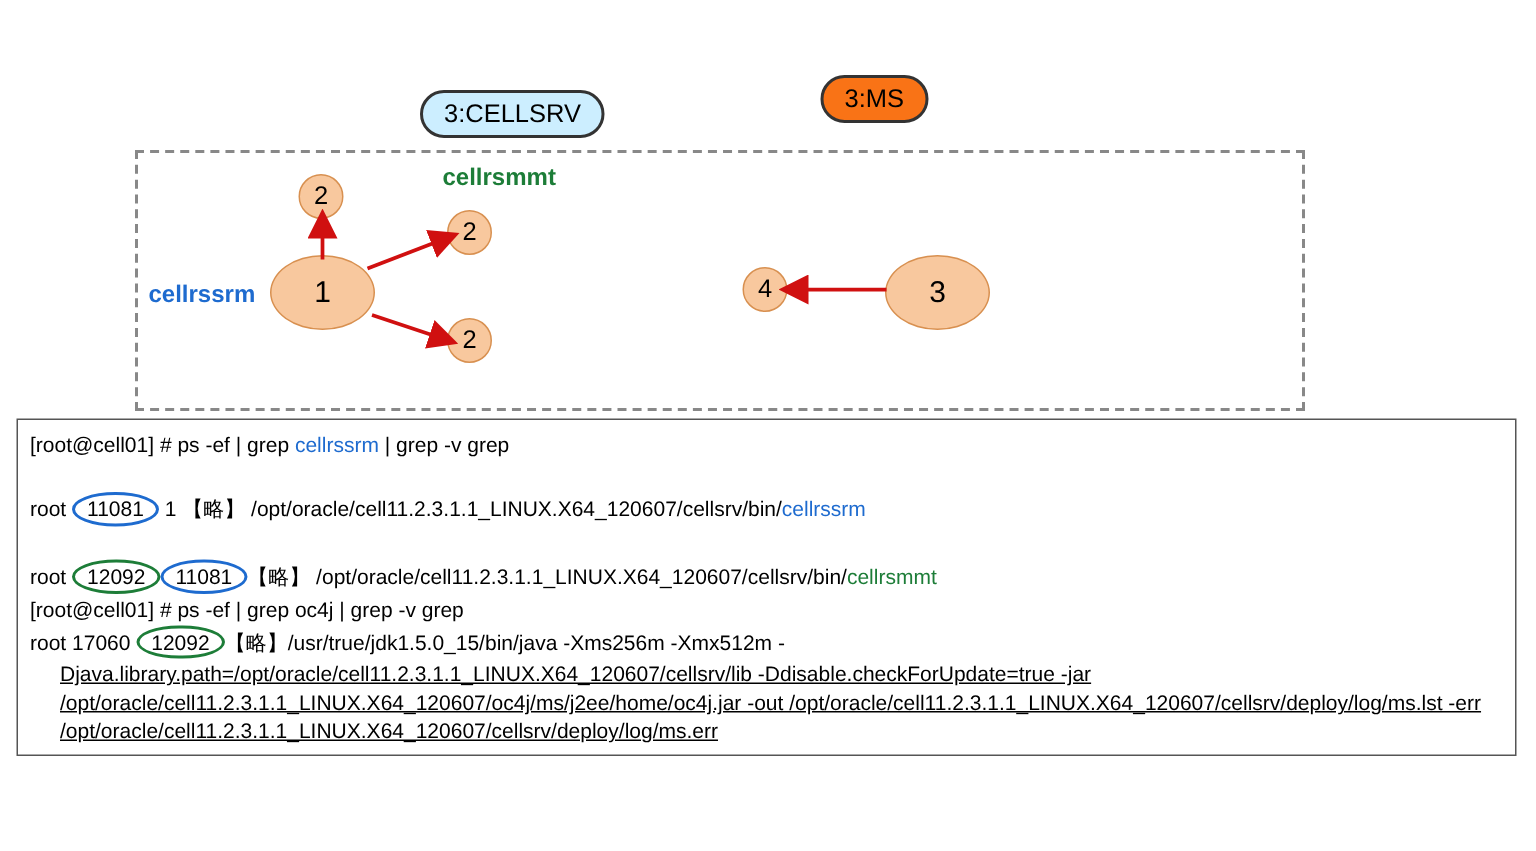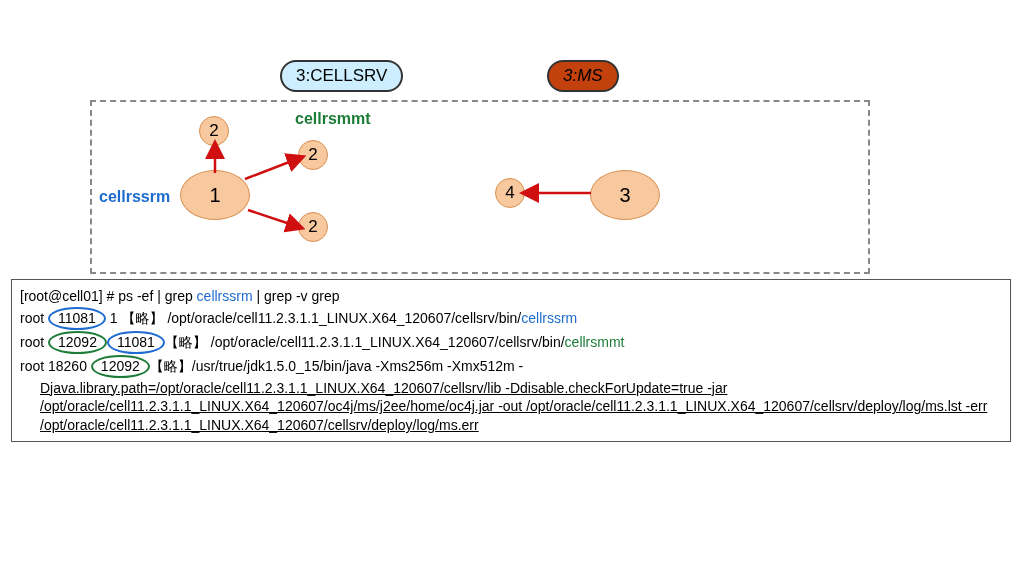--- a/index.html
+++ b/index.html
@@ -1,39 +1,39 @@
 <!DOCTYPE html>
 <html><head>
 <meta charset="utf-8">
 <style>
 * { margin: 0; padding: 0; box-sizing: border-box; }
 body { font-family: Arial, sans-serif; width: 1024px; height: 567px; background: #fff; position: relative; }
 .diagram { position: relative; width: 100%; height: 280px; }
 .badge-top { position: absolute; padding: 4px 14px; border-radius: 20px; border: 2px solid #333; font-size: 17px; font-weight: 500; }
 .badge-cellsrv { left: 280px; top: 60px; background: #cceeff; }
-.badge-ms { left: 547px; top: 60px; background: #c2410c; font-style: italic; }
+.badge-ms { left: 547px; top: 50px; background: #f97316; }
 .dashed-box { position: absolute; left: 90px; top: 100px; width: 780px; height: 174px; border: 2px dashed #888; }
 .oval { position: absolute; border-radius: 50%; background: #f8c89e; border: 1.5px solid #d89050; display: flex; align-items: center; justify-content: center; font-size: 20px; }
 .oval-large { width: 70px; height: 50px; }
 .oval-small { width: 30px; height: 30px; font-size: 17px; }
 .oval-pos1 { left: 180px; top: 170px; }
 .oval-pos2a { left: 199px; top: 116px; }
 .oval-pos2b { left: 298px; top: 140px; }
 .oval-pos2c { left: 298px; top: 212px; }
 .oval-pos3 { left: 590px; top: 170px; }
 .oval-pos4 { left: 495px; top: 178px; }
 .label { position: absolute; font-size: 16px; font-weight: bold; }
 .label-cellrssrm { left: 99px; top: 188px; color: #1e6bcf; }
 .label-cellrsmmt { left: 295px; top: 110px; color: #1d7d38; }
 .terminal { position: absolute; left: 11px; top: 279px; width: 1000px; border: 1.5px solid #555; background: #fff; padding: 6px 8px; font-size: 14px; line-height: 1.35; font-family: Arial, sans-serif; }
 .terminal .line { margin: 1px 0; white-space: nowrap; }
 .terminal .wrap-line { white-space: normal; padding-left: 20px; text-decoration: underline; }
 .blue { color: #1e6bcf; }
 .green { color: #1d7d38; }
-.circle-blue { display: inline-block; border: 2.5px solid #1e6bcf; border-radius: 50%; padding: 0 8px; }
+.circle-blue { display: inline-block; border: 2.5px solid #1e6bcf; border-radius: 50%; padding: 0 8px; margin-top: 21px; }
 .circle-green { display: inline-block; border: 2.5px solid #1d7d38; border-radius: 50%; padding: 0 8px; }
 svg.arrow-svg { position: absolute; overflow: visible; }
 </style>
 </head>
 <body>
 
 <div class="diagram">
   <div class="badge-top badge-cellsrv">3:CELLSRV</div>
   <div class="badge-top badge-ms">3:MS</div>
   <div class="dashed-box"></div>
@@ -87,16 +87,19 @@
   <div class="line">
     <span>[root@cell01] # ps -ef | grep </span><span class="blue">cellrssrm</span><span> | grep -v grep</span>
   </div>
   <div class="line">
     <span>root    </span><span class="circle-blue">11081</span><span>    1 【略】  /opt/oracle/cell11.2.3.1.1_LINUX.X64_120607/cellsrv/bin/</span><span class="blue">cellrssrm</span>
   </div>
   <div class="line">
     <span>root    </span><span class="circle-green">12092</span><span class="circle-blue">11081</span><span>【略】 /opt/oracle/cell11.2.3.1.1_LINUX.X64_120607/cellsrv/bin/</span><span class="green">cellrsmmt</span>
   </div>
   <div class="line">
-    <span>root     18260  </span><span class="circle-green">12092</span><span>【略】/usr/true/jdk1.5.0_15/bin/java -Xms256m -Xmx512m -</span>
+    <span>[root@cell01] # ps -ef | grep oc4j | grep -v grep</span>
+  </div>
+  <div class="line">
+    <span>root     17060  </span><span class="circle-green">12092</span><span>【略】/usr/true/jdk1.5.0_15/bin/java -Xms256m -Xmx512m -</span>
   </div>
   <div class="wrap-line">Djava.library.path=/opt/oracle/cell11.2.3.1.1_LINUX.X64_120607/cellsrv/lib -Ddisable.checkForUpdate=true -jar /opt/oracle/cell11.2.3.1.1_LINUX.X64_120607/oc4j/ms/j2ee/home/oc4j.jar -out /opt/oracle/cell11.2.3.1.1_LINUX.X64_120607/cellsrv/deploy/log/ms.lst -err /opt/oracle/cell11.2.3.1.1_LINUX.X64_120607/cellsrv/deploy/log/ms.err</div>
 </div>
 
 </body></html>

